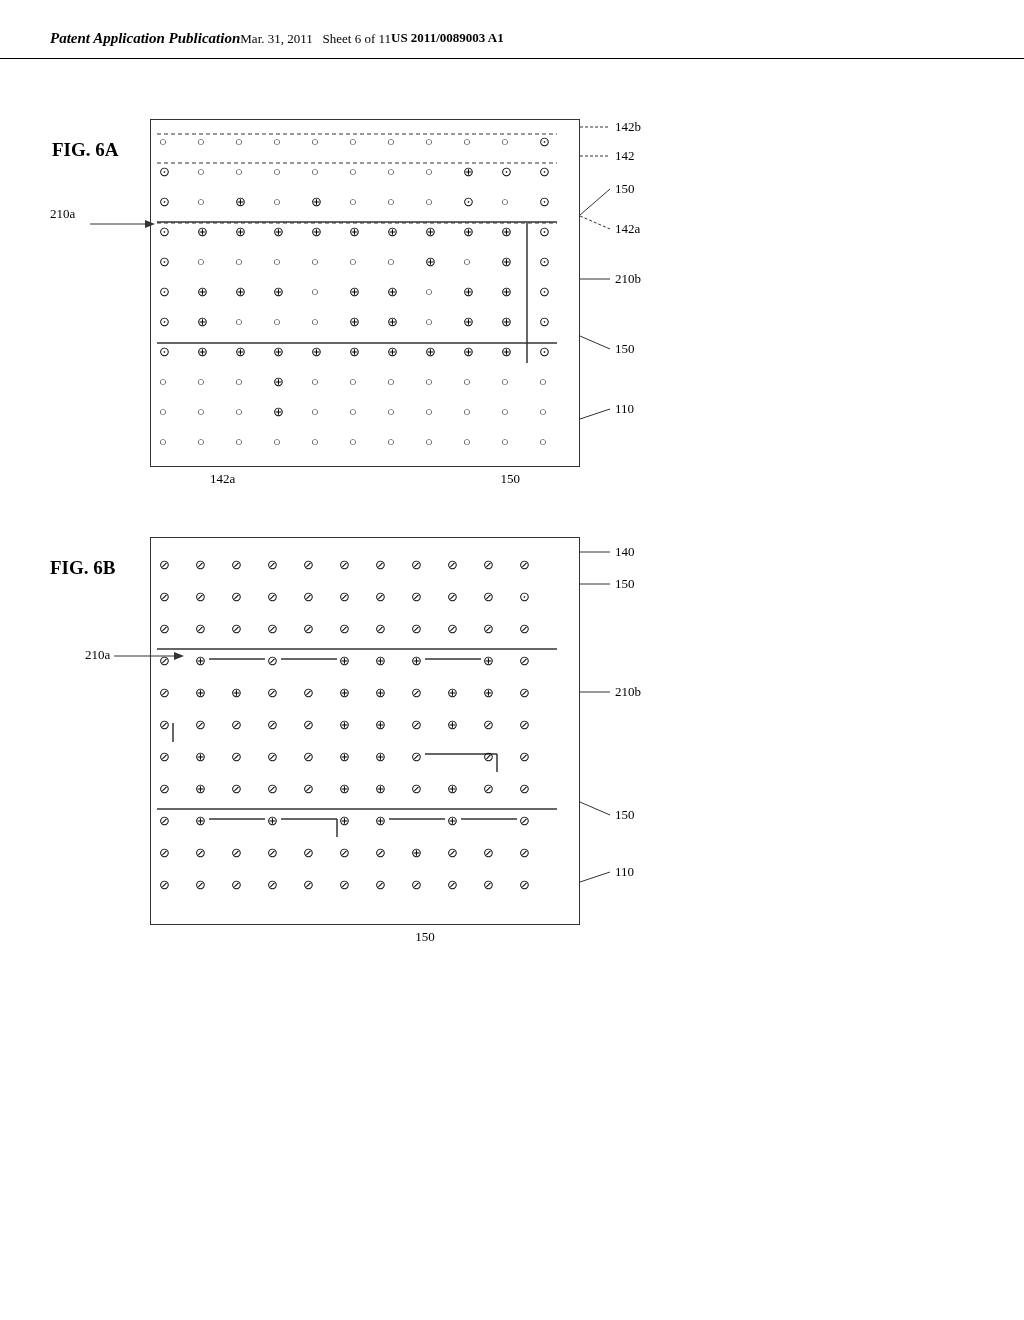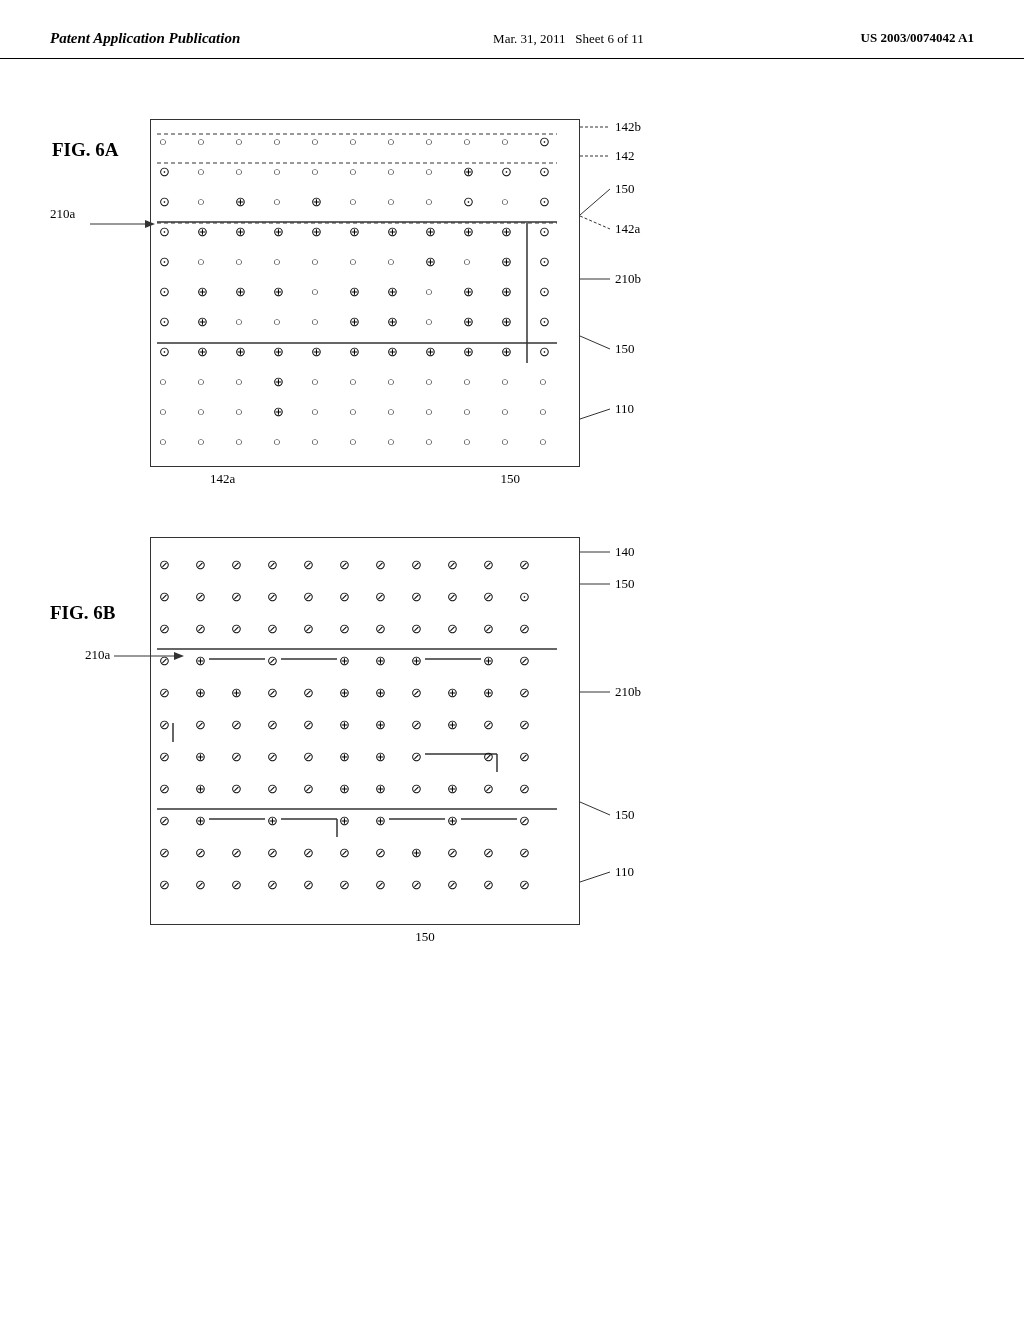--- a/index.html
+++ b/index.html
@@ -8,35 +8,34 @@
       height: 1320px;
       background: #fff;
       font-family: 'Times New Roman', Times, serif;
       position: relative;
       overflow: hidden;
     }
 
     
     .header {
       display: flex;
-      justify-content: space-between;
+      justify-content: flex-start;
       align-items: flex-start;
       padding: 30px 50px 10px 50px;
       border-bottom: 1px solid #000;
     }
     .header-left {
       font-size: 15px;
       font-weight: bold;
       font-style: italic;
     }
     .header-center {
       font-size: 13px;
       text-align: center;
       line-height: 1.4;
-      margin-left: 36px;
     }
     .header-right {
       font-size: 13px;
       font-weight: bold;
     }
 
     
     .main {
       padding: 20px 50px;
       position: relative;
@@ -50,21 +49,21 @@
   </style>
 </head>
 <body>
 
 <div class="header">
   <div class="header-left">Patent Application Publication</div>
   <div class="header-center">
     <span>Mar. 31, 2011</span>&nbsp;&nbsp;
     <span>Sheet 6 of 11</span>
   </div>
-  <div class="header-right">US 2003/0074042 A1</div>
+  <div class="header-right">US 2011/0089003 A1</div>
 </div>
 
 <div class="main">
 
   <div style="margin-top: 40px; margin-bottom: 50px; position: relative;">
     <div style="font-size: 19px; font-weight: bold; position: absolute; top: 20px; left: 2px;">FIG. 6A</div>
 
     
     <div style="margin-left: 100px; position: relative; display: inline-block;">
       <div class="diagram-box" style="width: 430px; padding: 6px;">
@@ -258,21 +257,21 @@
         <svg width="65" height="20">
           <line x1="0" y1="10" x2="55" y2="10" stroke="#333" stroke-width="1"></line>
           <polygon points="55,6 65,10 55,14" fill="#333"></polygon>
         </svg>
         <span style="position:absolute; top:-8px; left:-40px;">210a</span>
       </div>
     </div>
   </div>
 
   <div style="margin-top: 20px; position: relative;">
-    <div style="font-size: 19px; font-weight: bold; position: absolute; top: 20px; left: 0; margin-top: 45px;">FIG. 6B</div>
+    <div style="font-size: 19px; font-weight: bold; position: absolute; top: 20px; left: 0;">FIG. 6B</div>
 
     <div style="margin-left: 100px; position: relative; display: inline-block;">
       <div class="diagram-box" style="width: 430px; padding: 6px;">
         <svg width="418" height="370" xmlns="http://www.w3.org/2000/svg">
 
           <text x="2" y="25">⊘</text>
             <text x="38" y="25">⊘</text>
             <text x="74" y="25">⊘</text>
             <text x="110" y="25">⊘</text>
             <text x="146" y="25">⊘</text>

